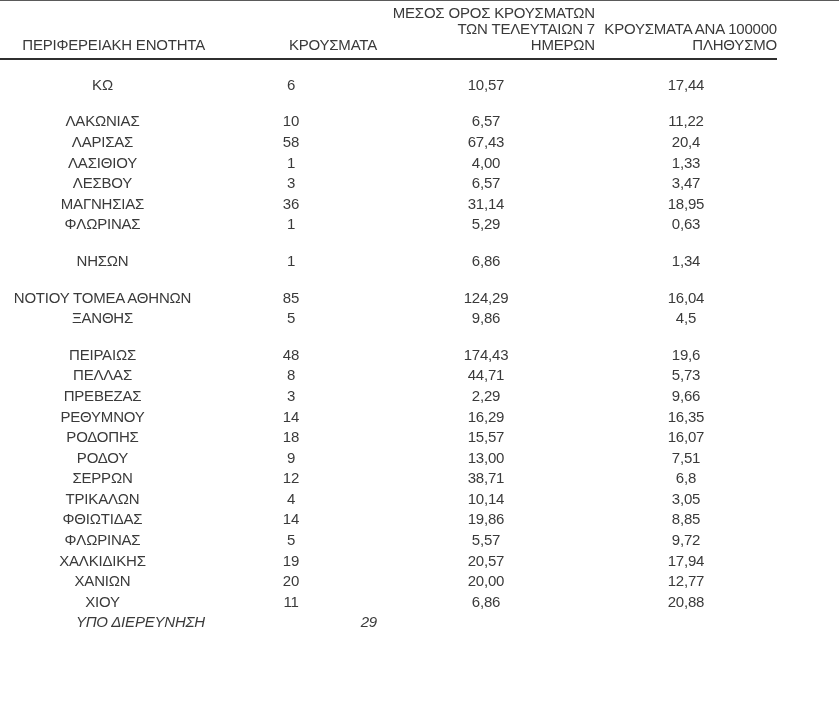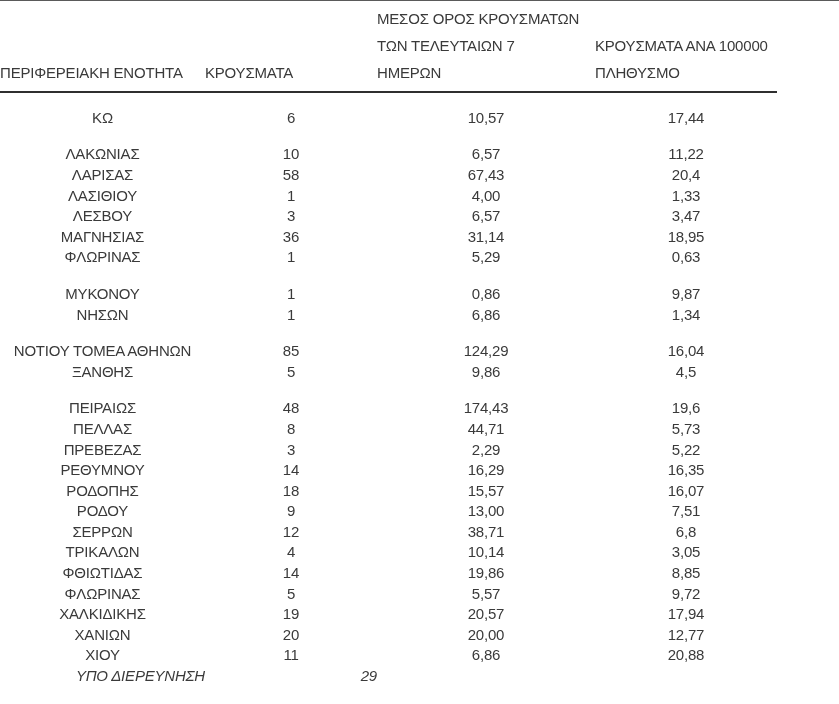--- a/index.html
+++ b/index.html
@@ -33,24 +33,24 @@
     table-layout: fixed;
     font-size: 15px;
     letter-spacing: -0.2px;
   }
   col.c-region  { width: 205px; }
   col.c-cases   { width: 172px; }
   col.c-avg7    { width: 218px; }
   col.c-per100k { width: 182px; }
   th {
     font-weight: normal;
-    text-align: left;
+    text-align: right;
     vertical-align: bottom;
     padding: 4px 0 5px 0;
-    line-height: 27px;
+    line-height: 16px;
     white-space: pre-line;
     border-bottom: 2px solid #2f2f2f;
   }
   td {
     text-align: center;
     height: 20.6px;
     padding: 0;
     vertical-align: middle;
     line-height: 1;
   }
@@ -135,26 +135,20 @@
         <tr>
           <td>ΦΛΩΡΙΝΑΣ</td>
           <td>1</td>
           <td>5,29</td>
           <td>0,63</td>
         </tr>
         <tr class="spacer">
           <td colspan="4"></td>
         </tr>
         <tr>
-          <td>ΜΥΚΟΝΟΥ</td>
-          <td>1</td>
-          <td>0,86</td>
-          <td>9,87</td>
-        </tr>
-        <tr>
           <td>ΝΗΣΩΝ</td>
           <td>1</td>
           <td>6,86</td>
           <td>1,34</td>
         </tr>
         <tr class="spacer">
           <td colspan="4"></td>
         </tr>
         <tr>
           <td>ΝΟΤΙΟΥ ΤΟΜΕΑ ΑΘΗΝΩΝ</td>
@@ -180,21 +174,21 @@
         <tr>
           <td>ΠΕΛΛΑΣ</td>
           <td>8</td>
           <td>44,71</td>
           <td>5,73</td>
         </tr>
         <tr>
           <td>ΠΡΕΒΕΖΑΣ</td>
           <td>3</td>
           <td>2,29</td>
-          <td>5,22</td>
+          <td>9,66</td>
         </tr>
         <tr>
           <td>ΡΕΘΥΜΝΟΥ</td>
           <td>14</td>
           <td>16,29</td>
           <td>16,35</td>
         </tr>
         <tr>
           <td>ΡΟΔΟΠΗΣ</td>
           <td>18</td>

